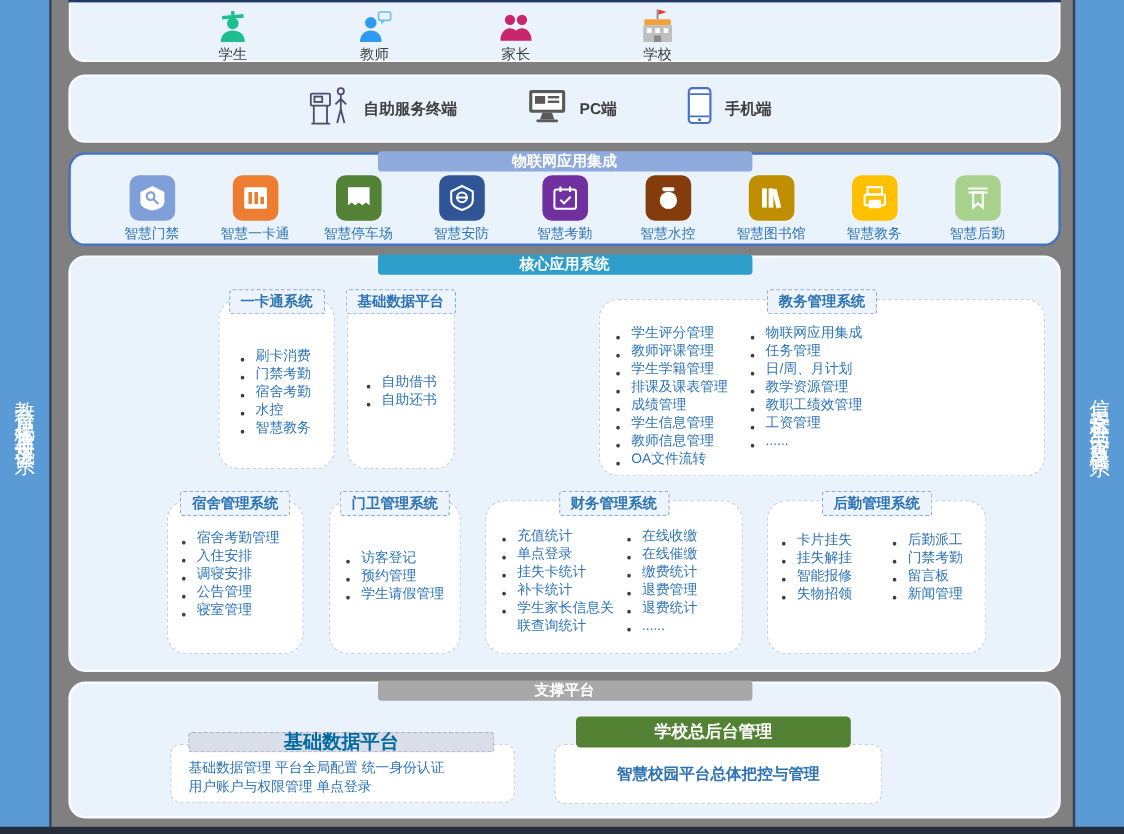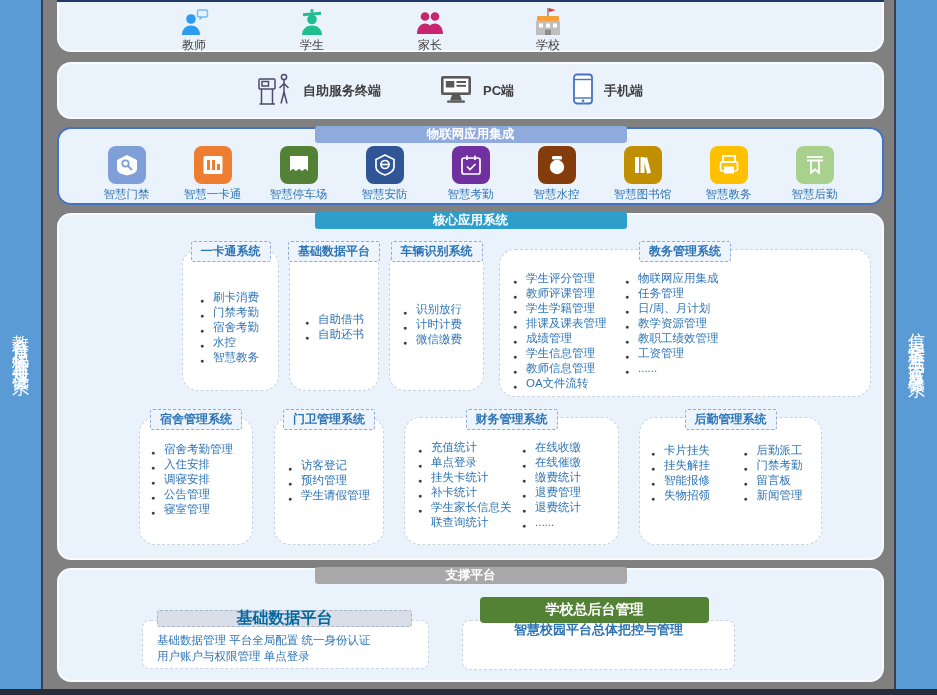--- a/index.html
+++ b/index.html
@@ -73,59 +73,59 @@
   .base-pill { position:absolute; left:98px; top:40px; width:255px; height:17px; background:#D9DEE8;
                border:1px dashed #AAB4C4; border-radius:3px; color:#0369a1; font-size:16px; font-weight:bold;
                display:flex; align-items:center; justify-content:center; z-index:2; }
   .base-box { position:absolute; left:83px; top:50px; width:287px; height:49px; background:#fff;
               border:1px dashed #C5D3E4; border-radius:8px; padding:11px 0 0 14px;
               font-size:11.5px; color:#2E74B5; line-height:16px; }
   .admin-pill { position:absolute; left:421px; top:27px; width:229px; height:26px; border-radius:4px;
                 color:#fff; font-size:14px; font-weight:bold; display:flex; align-items:center;
                 justify-content:center; z-index:2; }
   .admin-box { position:absolute; left:403px; top:50px; width:273px; height:50px; background:#fff;
-               border:1px dashed #C5D3E4; border-radius:8px; display:flex; align-items:flex-start;
+               border:1px dashed #C5D3E4; border-radius:8px; display:flex; align-items:center;
                justify-content:center; font-size:13px; font-weight:bold; color:#2E74B5; }
 </style>
 </head>
 <body>
 
 <div class="stage">
   <div class="top-strip"></div>
 
   <div class="sidebar sidebar-left">
     <span>教育信息化标准与规范体系</span>
   </div>
   <div class="sidebar sidebar-right">
     <span>信息安全标准与容灾应急体系</span>
   </div>
 
   <div class="panel p-users">
     <div class="users">
+      <div class="user">
+        <div class="u-icon">
+          <svg width="28" height="28" viewBox="0 0 28 28">
+            <rect x="5" y="4.5" width="18" height="3" fill="#1FBE8F" transform="rotate(-5 14 6)"></rect>
+            <rect x="12.6" y="1.2" width="2.8" height="3.4" fill="#1FBE8F"></rect>
+            <circle cx="14" cy="11.5" r="4.8" fill="#1FBE8F"></circle>
+            <path d="M4 27 C4 20.5 9 17.5 14 17.5 C19 17.5 24 20.5 24 27 Z" fill="#1FBE8F"></path>
+          </svg>
+        </div>
+        <div class="u-label">学生</div>
+      </div>
       <div class="user">
         <div class="u-icon">
           <svg width="29" height="28" viewBox="0 0 29 28">
             <circle cx="11" cy="11" r="4.8" fill="#2E9BF0"></circle>
             <path d="M2 27 C2 20.5 6.5 17.5 11 17.5 C15.5 17.5 20 20.5 20 27 Z" fill="#2E9BF0"></path>
             <rect x="17.5" y="2" width="10" height="7" rx="1.5" fill="#EAF3FB" stroke="#6FBCF5" stroke-width="1.4"></rect>
             <path d="M19.5 9 L19.5 12.5 L23 9 Z" fill="#6FBCF5"></path>
           </svg>
         </div>
         <div class="u-label">教师</div>
-      </div>
-      <div class="user">
-        <div class="u-icon">
-          <svg width="28" height="28" viewBox="0 0 28 28">
-            <rect x="5" y="4.5" width="18" height="3" fill="#1FBE8F" transform="rotate(-5 14 6)"></rect>
-            <rect x="12.6" y="1.2" width="2.8" height="3.4" fill="#1FBE8F"></rect>
-            <circle cx="14" cy="11.5" r="4.8" fill="#1FBE8F"></circle>
-            <path d="M4 27 C4 20.5 9 17.5 14 17.5 C19 17.5 24 20.5 24 27 Z" fill="#1FBE8F"></path>
-          </svg>
-        </div>
-        <div class="u-label">学生</div>
       </div>
       <div class="user">
         <div class="u-icon">
           <svg width="28" height="26" viewBox="0 0 28 26">
             <circle cx="9" cy="6.5" r="4.3" fill="#C9256E"></circle>
             <circle cx="19" cy="6.5" r="4.3" fill="#C9256E"></circle>
             <path d="M1 24 C1 17 5 13.5 9 13.5 C11.2 13.5 12.8 14.3 14 15.6 C15.2 14.3 16.8 13.5 19 13.5 C23 13.5 27 17 27 24 Z" fill="#C9256E"></path>
           </svg>
         </div>
         <div class="u-label">家长</div>
@@ -303,28 +303,20 @@
     </div>
 
     <div class="cbox b2">
       <div class="pill">基础数据平台</div>
       <ul class="blist">
         <li>自助借书</li>
         <li>自助还书</li>
       </ul>
     </div>
 
-    <div class="cbox b3">
-      <div class="pill">车辆识别系统</div>
-      <ul class="blist">
-        <li>识别放行</li>
-        <li>计时计费</li>
-        <li>微信缴费</li>
-      </ul>
-    </div>
 
     <div class="cbox b4">
       <div class="pill">教务管理系统</div>
       <div class="cols">
         <ul class="blist c1">
           <li>学生评分管理</li>
           <li>教师评课管理</li>
           <li>学生学籍管理</li>
           <li>排课及课表管理</li>
           <li>成绩管理</li>

